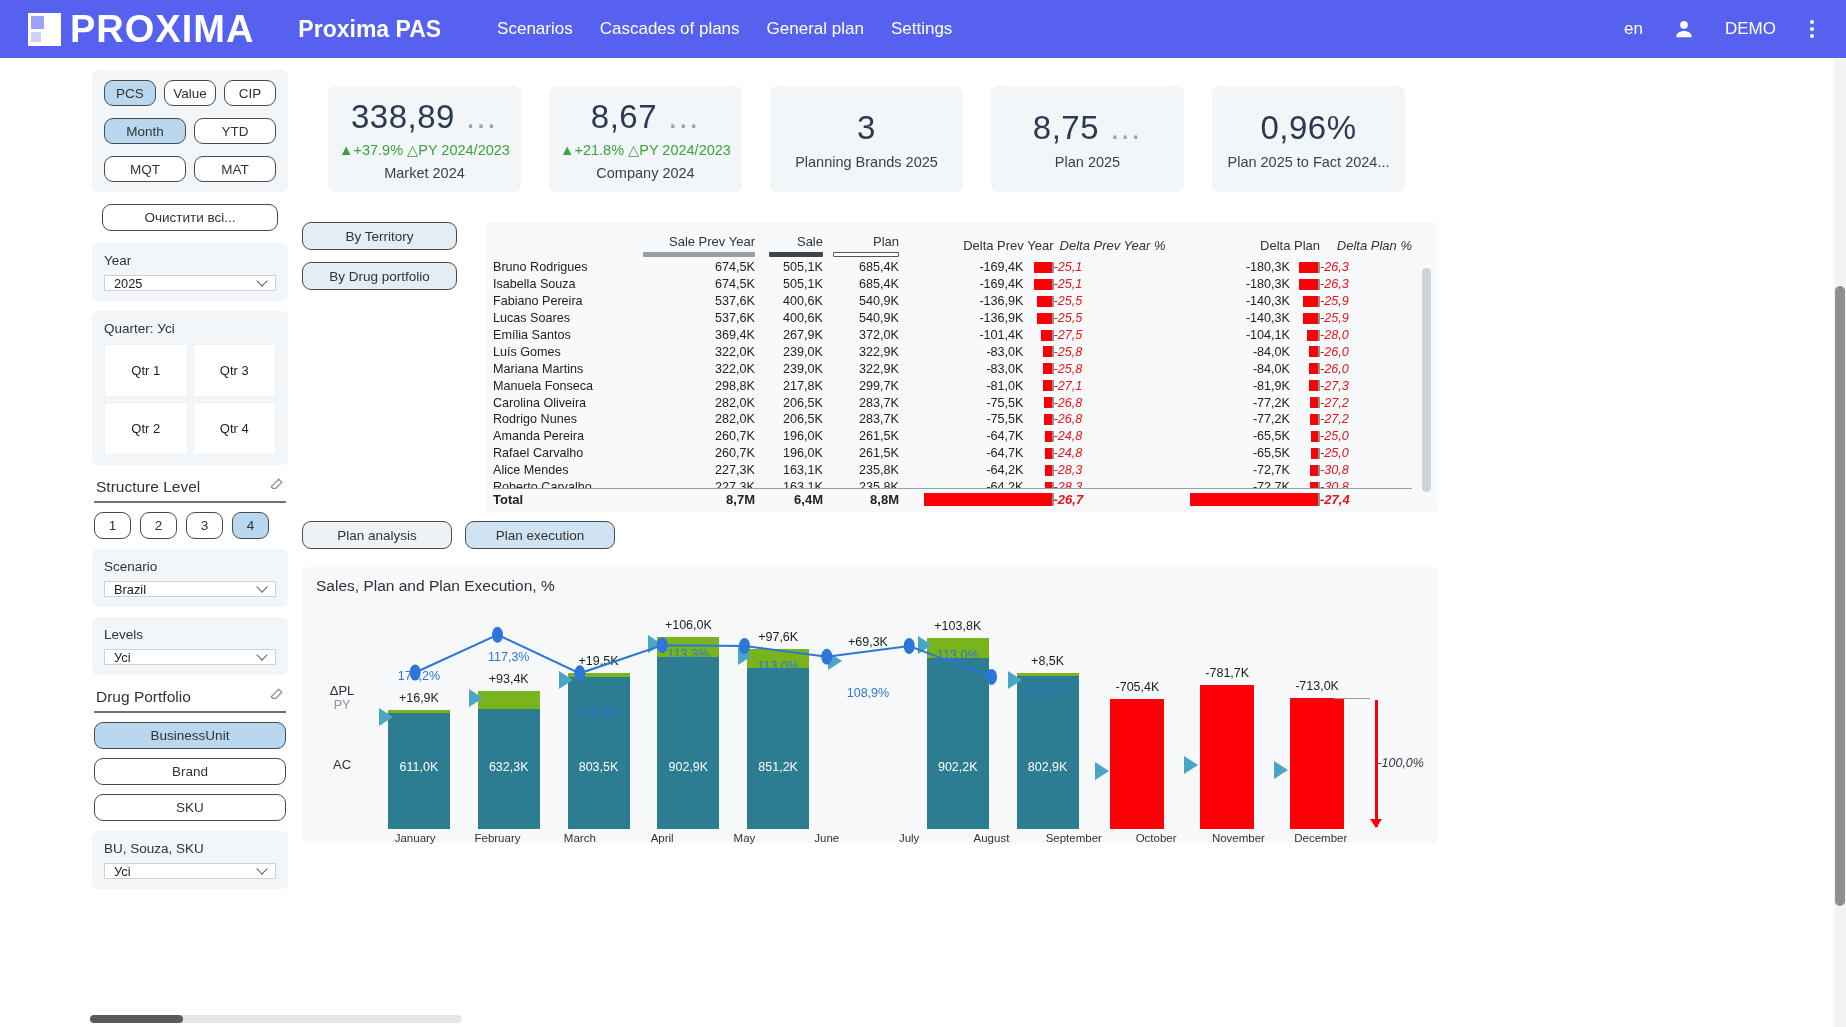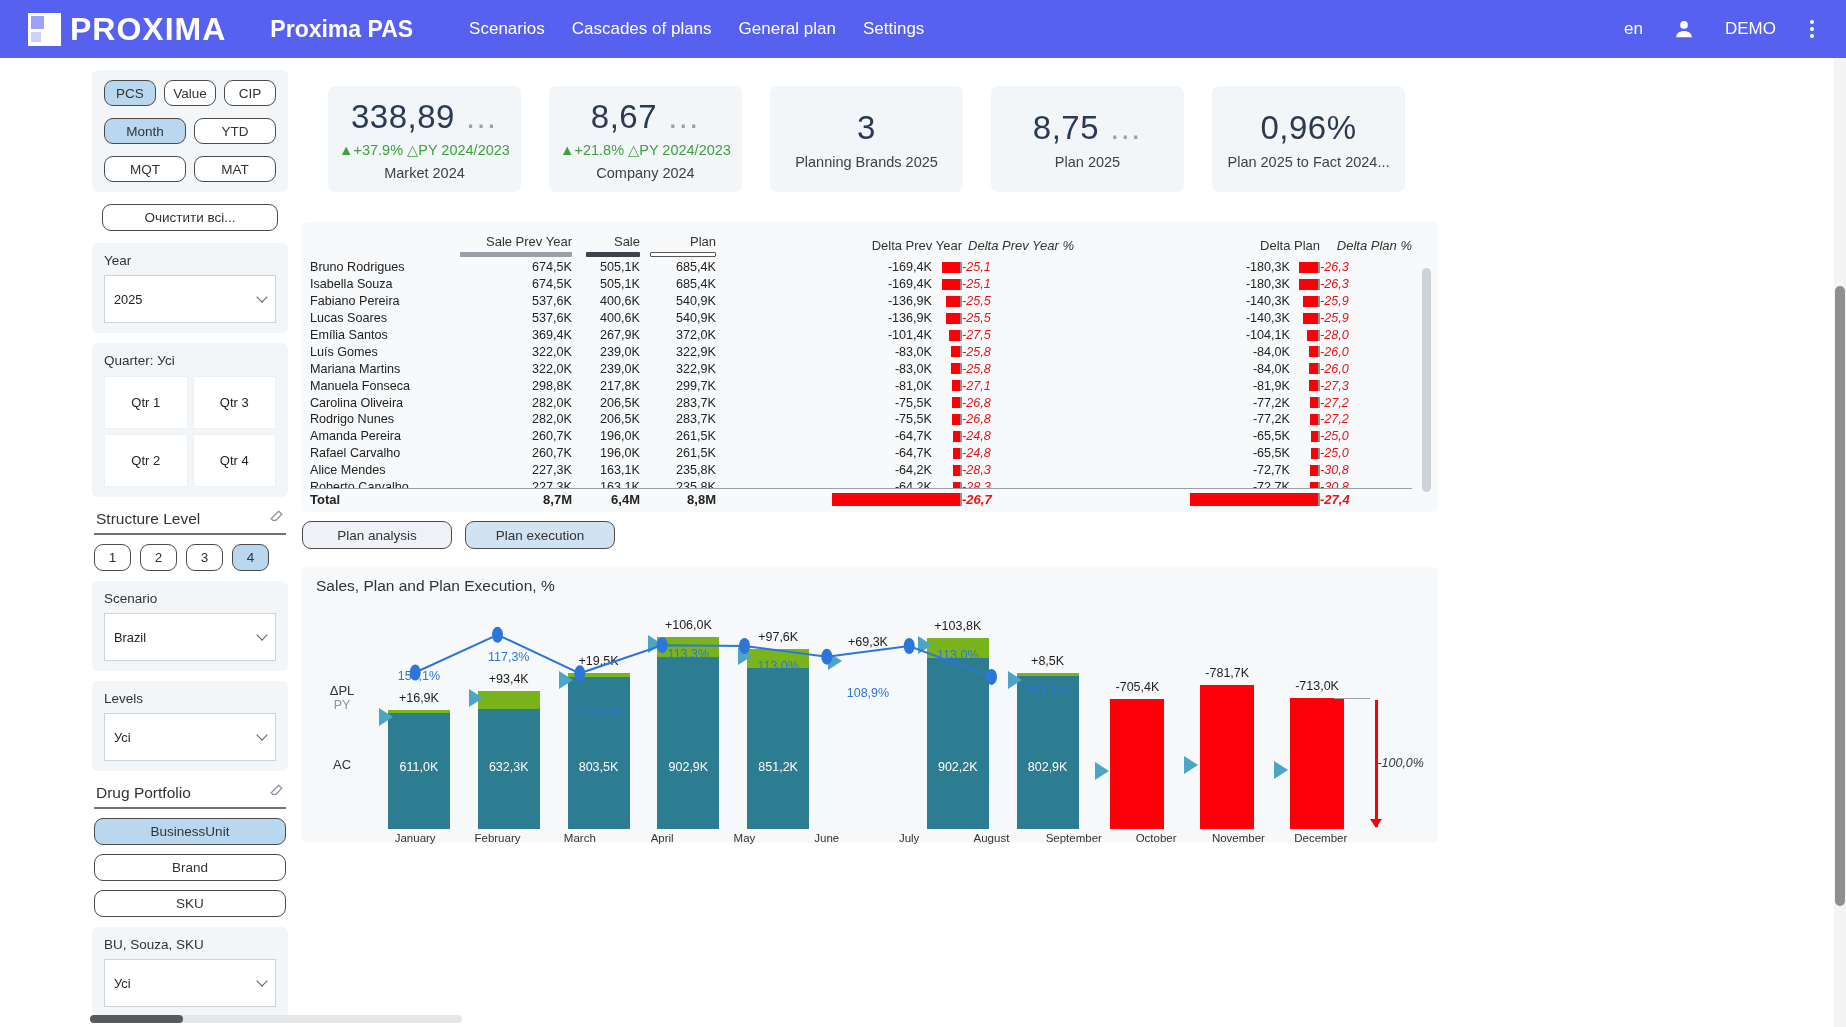--- a/index.html
+++ b/index.html
@@ -5,21 +5,21 @@
   *{margin:0;padding:0;box-sizing:border-box}
   html,body{width:1846px;height:1027px;overflow:hidden}
   body{font-family:"Liberation Sans",sans-serif;background:#fff;color:#222;position:relative}
 
   
   .topbar{height:58px;background:#5661f0;display:flex;align-items:center;color:#fff;padding:0 28px;gap:14px}
   .logo{display:flex;align-items:center;gap:9px}
   .logo-icon{width:33px;height:33px;background:#fff;position:relative;flex:none}
   .logo-icon::before{content:"";position:absolute;left:3px;top:3px;width:13px;height:13px;background:#9ba2f7}
   .logo-icon::after{content:"";position:absolute;left:3px;top:19px;width:10px;height:10px;background:#ccd0fb}
-  .logo-text{font-size:32px;font-weight:bold;letter-spacing:1px}
+  .logo-text{font-size:38px;font-weight:bold;letter-spacing:1px}
   .app-title{font-size:23px;font-weight:bold;margin-left:30px}
   .nav{display:flex;gap:27px;margin-left:42px;font-size:17px}
   .nav-item{cursor:pointer;white-space:nowrap}
   .top-right{margin-left:auto;display:flex;align-items:center;gap:30px;font-size:17px}
   .kebab{display:flex;flex-direction:column;gap:3px;padding:4px}
   .kebab i{width:4px;height:4px;border-radius:50%;background:#fff}
 
   
   .page{display:flex;padding-left:92px;align-items:flex-start}
   .sidebar{width:196px;flex:none;padding-top:12px;display:flex;flex-direction:column;gap:10px;font-size:13.5px}
@@ -29,21 +29,21 @@
   .panel{background:#f3f6f9;border-radius:6px;padding:10px 12px}
   .btn{border:1.5px solid #4a4a4a;border-radius:9px;background:#fff;color:#333;font-size:13.5px;
        display:flex;align-items:center;justify-content:center;cursor:pointer;font-family:inherit}
   .btn.sel{background:#b9d8ef}
   .seg-row{display:flex;gap:8px;margin-bottom:12px}
   .seg-row:last-child{margin-bottom:0}
   .seg-row .btn{flex:1;height:26px}
   .clear-btn{height:27px;border:1.5px solid #4a4a4a;border-radius:9px;background:#fff;margin:2px 10px;
              font-size:13.5px;color:#333;display:flex;align-items:center;justify-content:center;cursor:pointer}
   .field-label{color:#2f3337;margin-bottom:7px;font-size:13.5px}
-  .select{height:48px;background:#fff;border:1px solid #ccd2d8;display:flex;align-items:center;
+  .select{height:16px;background:#fff;border:1px solid #ccd2d8;display:flex;align-items:center;
           justify-content:space-between;padding:0 9px;font-size:12.8px;color:#222;cursor:pointer}
   .chev{width:8px;height:8px;border-right:1.6px solid #5a6268;border-bottom:1.6px solid #5a6268;
         transform:rotate(45deg);margin-top:-4px;flex:none}
   .q-grid{display:grid;grid-template-columns:1fr 1fr;gap:5px;margin-top:8px}
   .q-tile{background:#fff;height:53px;display:flex;align-items:center;justify-content:center;
           font-size:13px;border:1px solid #eef1f3;cursor:pointer}
   .sec{padding:2px 2px 0 2px}
   .sec-title{display:flex;align-items:center;justify-content:space-between;font-size:15.5px;color:#2f3337;
              padding:0 2px 5px 2px;border-bottom:2px solid #6d7278;margin-bottom:9px}
   .lvl-row{display:flex;gap:9px}
@@ -273,20 +273,24 @@
        <div class="kpi-cap">Plan 2025</div>
      </div>
         <div class="kpi">
        <div class="kpi-val">0,96%</div>
 
        <div class="kpi-cap">Plan 2025 to Fact 2024...</div>
      </div>
       </div>
 
     <div class="mid-row">
+      <div class="view-col">
+        <div class="soft-btn">By Territory</div>
+        <div class="soft-btn">By Drug portfolio</div>
+      </div>
 
       <div class="table-panel">
         <div class="tgrid" id="thead">
             <div class="th"></div>
    <div class="th">Sale Prev Year<div class="ubar" style="background:#9aa0a5"></div></div>
    <div class="th">Sale<div class="ubar" style="background:#3f444a;margin-left:14px"></div></div>
    <div class="th">Plan<div class="ubar" style="background:#fff;border:1px solid #555;margin-left:10px"></div></div>
    <div class="th" style="grid-column:span 2">Delta Prev Year</div>
    <div class="th it">Delta Prev Year %</div>
    <div class="th" style="grid-column:span 2">Delta Plan</div>
@@ -555,21 +559,21 @@
         </div>
       <div class="ccol">
             <div class="stack" style="height:119px">
          <div class="gcap" style="height:3px"></div>
          <div class="tbar">
            <span class="vlab">611,0K</span>
          </div>
        </div>
        <div class="tri" style="bottom:103px"></div>
        <div class="dlab" style="bottom:124px">+16,9K</div>
-       <div class="plab" style="bottom:146px">155,1%</div>
+       <div class="plab" style="bottom:146px">171,2%</div>
           </div>
           <div class="ccol">
             <div class="stack" style="height:138px">
          <div class="gcap" style="height:18px"></div>
          <div class="tbar">
            <span class="vlab">632,3K</span>
          </div>
        </div>
        <div class="tri" style="bottom:122px"></div>
        <div class="dlab" style="bottom:143px">+93,4K</div>

